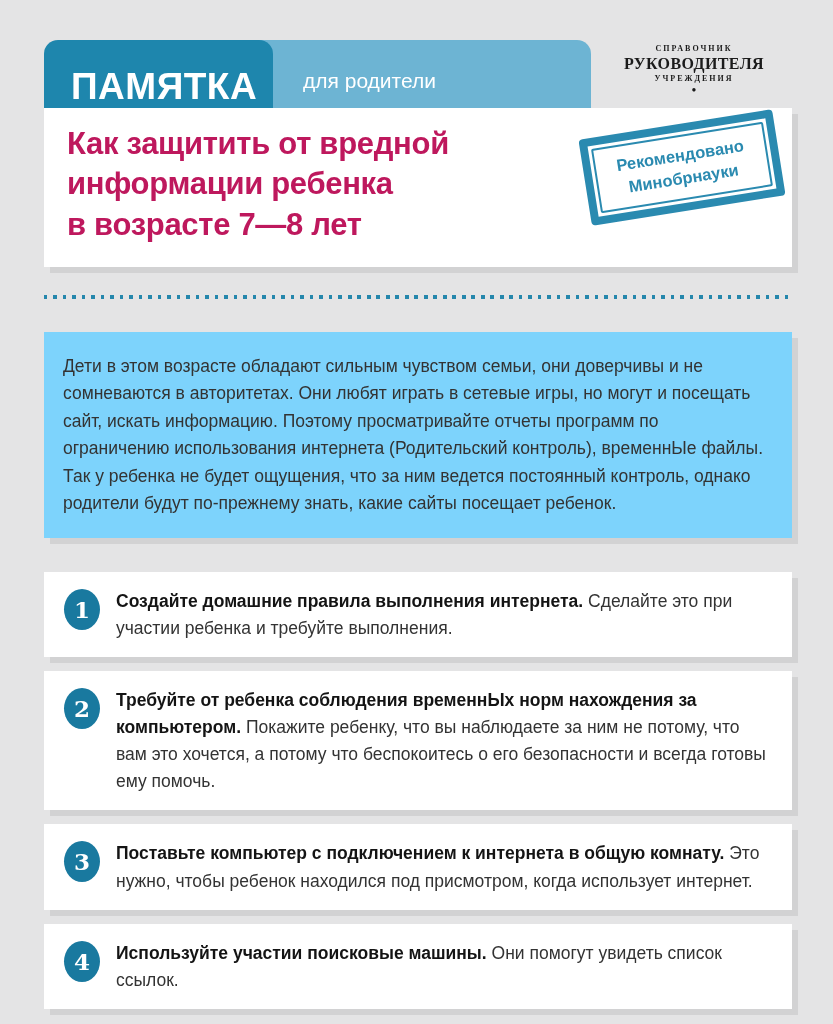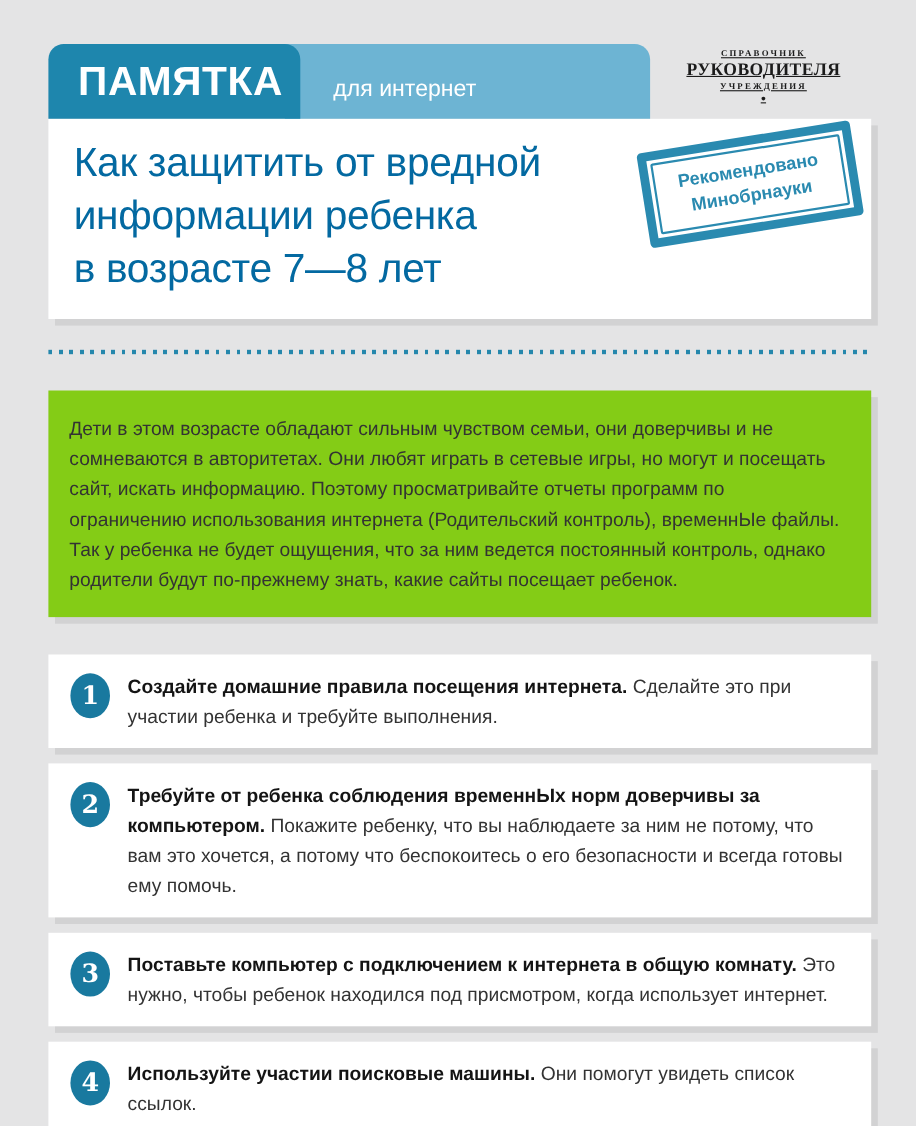--- a/index.html
+++ b/index.html
@@ -32,21 +32,21 @@
     position: relative;
     z-index: 2;
     width: 229px;
     background: #1e86ad;
     border-radius: 14px 14px 0 0;
     color: #ffffff;
     font-weight: bold;
     font-size: 37px;
     letter-spacing: 0.5px;
     display: flex;
-    align-items: center;
+    align-items: flex-end;
     padding-left: 27px;
   }
   .tab-light {
     position: relative;
     z-index: 1;
     margin-left: -14px;
     width: 332px;
     background: #6db4d3;
     border-radius: 0 14px 0 0;
     color: #ffffff;
@@ -58,21 +58,20 @@
   }
   .logo {
     position: absolute;
     right: 0;
     top: 4px;
     width: 196px;
     text-align: center;
     color: #1b1b1b;
     font-family: "Liberation Serif", serif;
     line-height: 1.25;
-    text-decoration: underline;
   }
   .logo-small {
     font-size: 8px;
     letter-spacing: 2px;
     font-weight: bold;
   }
   .logo-big {
     font-size: 16px;
     font-weight: bold;
     letter-spacing: 0.4px;
@@ -81,23 +80,23 @@
 
   
   .title-card {
     position: relative;
     background: #ffffff;
     min-height: 144px;
     padding: 16px 24px 22px 23px;
     box-shadow: 6px 6px 0 #d2d2d3;
   }
   .title {
-    color: #0369a1;
-    font-weight: normal;
-    font-size: 37px;
+    color: #be185d;
+    font-weight: bold;
+    font-size: 31px;
     line-height: 1.3;
     letter-spacing: -0.3px;
   }
   .title span { display: block; }
 
   .stamp {
     position: absolute;
     top: 16px;
     right: 12px;
     width: 196px;
@@ -126,21 +125,21 @@
     background: repeating-linear-gradient(
       to right,
       #2587ac 0px, #2587ac 3.5px,
       transparent 3.5px, transparent 9.5px
     );
   }
 
   
   .intro-card {
     margin-top: 33px;
-    background: #84cc16;
+    background: #7dd3fc;
     padding: 21px 26px 20px 19px;
     box-shadow: 6px 6px 0 #d2d2d3;
     font-size: 17.5px;
     line-height: 1.57;
     color: #333333;
   }
 
   
   .items { margin-top: 34px; }
   .item-card {
@@ -180,21 +179,21 @@
 <body>
 
 <div class="page">
   <div class="content">
 
     <div class="header-row">
       <div class="tab-dark">
         <span>ПАМЯТКА</span>
       </div>
       <div class="tab-light">
-        <span>для интернет</span>
+        <span>для родители</span>
       </div>
       <div class="logo">
         <div class="logo-small">СПРАВОЧНИК</div>
         <div class="logo-big">РУКОВОДИТЕЛЯ</div>
         <div class="logo-small">УЧРЕЖДЕНИЯ</div>
         <div class="logo-dot">●</div>
       </div>
     </div>
 
     <div class="title-card">
@@ -215,29 +214,29 @@
 
     <div class="intro-card">
       <p>Дети в этом возрасте обладают сильным чувством семьи, они доверчивы и не сомневаются в авторитетах. Они любят играть в сетевые игры, но могут и посещать сайт, искать информацию. Поэтому просматривайте отчеты программ по ограничению использования интернета (Родительский контроль), временнЫе файлы. Так у ребенка не будет ощущения, что за ним ведется постоянный контроль, однако родители будут по-прежнему знать, какие сайты посещает ребенок.</p>
     </div>
 
     <div class="items">
 
       <div class="item-card">
         <div class="num-badge">1</div>
         <div class="item-text">
-          <b>Создайте домашние правила посещения интернета.</b>
+          <b>Создайте домашние правила выполнения интернета.</b>
           <span>Сделайте это при участии ребенка и требуйте выполнения.</span>
         </div>
       </div>
 
       <div class="item-card">
         <div class="num-badge">2</div>
         <div class="item-text">
-          <b>Требуйте от ребенка соблюдения временнЫх норм доверчивы за компьютером.</b>
+          <b>Требуйте от ребенка соблюдения временнЫх норм нахождения за компьютером.</b>
           <span>Покажите ребенку, что вы наблюдаете за ним не потому, что вам это хочется, а потому что беспокоитесь о его безопасности и всегда готовы ему помочь.</span>
         </div>
       </div>
 
       <div class="item-card">
         <div class="num-badge">3</div>
         <div class="item-text">
           <b>Поставьте компьютер с подключением к интернета в общую комнату.</b>
           <span>Это нужно, чтобы ребенок находился под присмотром, когда использует интернет.</span>
         </div>

